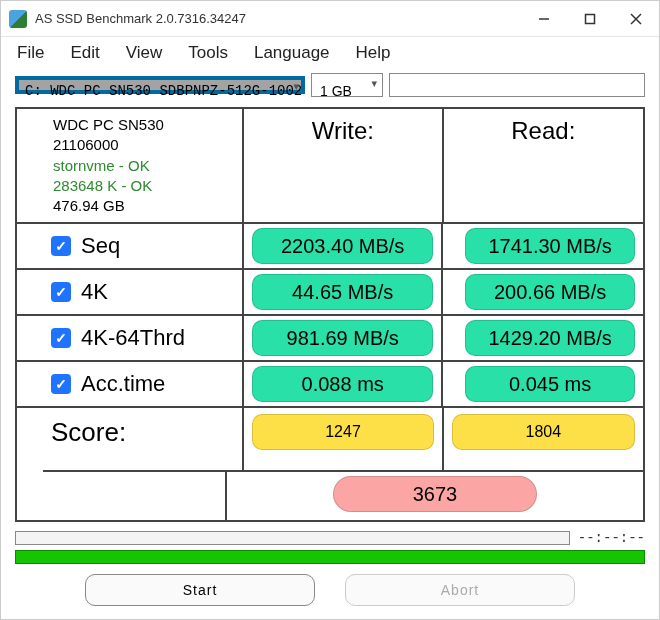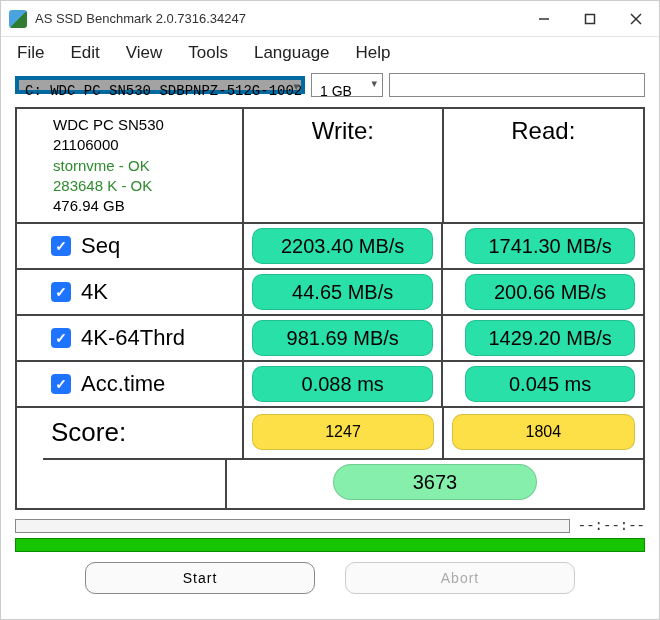--- a/index.html
+++ b/index.html
@@ -132,21 +132,21 @@
     border-radius: 10px;
     width: 100%;
     height: 36px;
     display: flex;
     align-items: center;
     justify-content: center;
     font-size: 20px;
     color: #000;
     box-shadow: inset 0 0 0 1px rgba(0,0,0,0.15);
   }
-  .score-row .cell { padding: 6px 8px 8px 8px; }
+  .score-row .cell { padding: 6px 8px 20px 8px; }
   .score-lbl { font-size: 26px; }
   .score-cell {
     flex-direction: column;
     gap: 6px;
     align-items: center;
   }
   .score-pill {
     background: #fde047;
     border-radius: 10px;
     width: 100%;
@@ -159,21 +159,21 @@
   .score-total-row {
     display: flex;
     border-top: 0;
   }
   .score-total-row .left-pad { width: 210px; border-right: 2px solid #444; }
   .score-total-row .total-wrap {
     flex: 1;
     display: flex; justify-content: center; padding: 4px 8px 8px 8px;
   }
   .score-total {
-    background: #86efac;
+    background: #fca5a5;
     border-radius: 18px;
     width: 204px; height: 36px;
     display: flex; align-items: center; justify-content: center;
     font-size: 20px;
     box-shadow: inset 0 0 0 1px rgba(0,0,0,0.15);
   }
   .progress {
     margin: 8px 14px 0 14px;
     display: flex; align-items: center; gap: 8px;
   }

